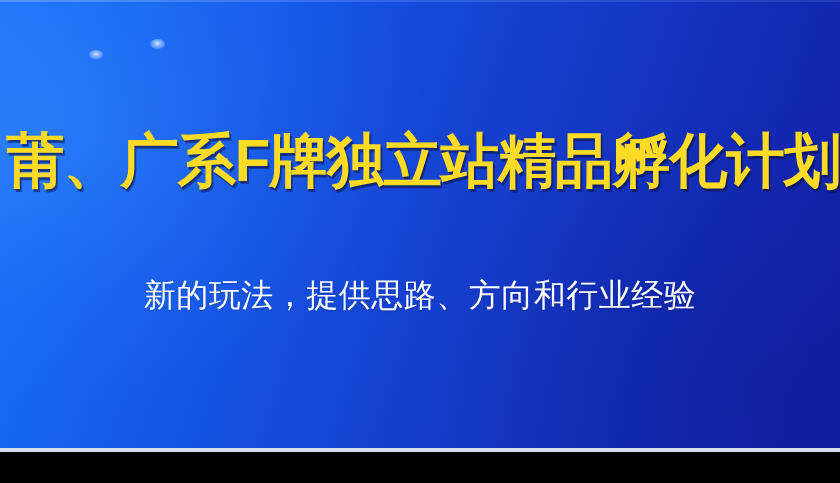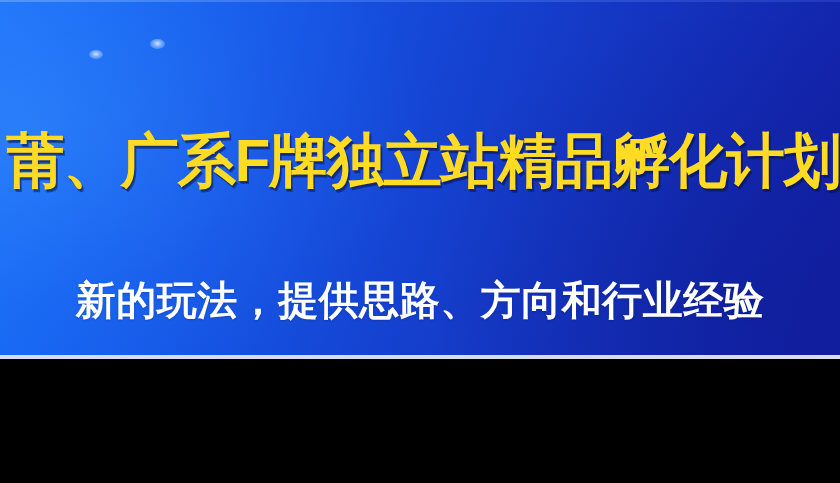--- a/index.html
+++ b/index.html
@@ -4,21 +4,21 @@
 <style>
   html, body {
     margin: 0;
     padding: 0;
     background: #000;
   }
 
   .poster {
     position: relative;
     width: 840px;
-    height: 359px;
+    height: 452px;
     overflow: hidden;
     font-family: "Liberation Sans", "DejaVu Sans", sans-serif;
     background: linear-gradient(108deg,
                 #1C74FA 0%,
                 #1667F2 14%,
                 #1557E6 30%,
                 #1543D2 50%,
                 #1433BE 70%,
                 #1326AE 87%,
                 #121FA3 100%);
@@ -113,22 +113,22 @@
     position: absolute;
     left: 0;
     top: 276px;
     width: 840px;
     text-align: center;
   }
 
   .subtitle {
     display: inline-block;
     color: #FFFFFF;
-    font-size: 40px;
-    font-weight: bold;
+    font-size: 32px;
+    font-weight: normal;
     letter-spacing: 0.5px;
     line-height: 1.2;
     white-space: nowrap;
     text-shadow: 0 1px 2px rgba(10,20,70,0.25);
   }
 </style>
 </head>
 <body>
 
 <div class="poster">

